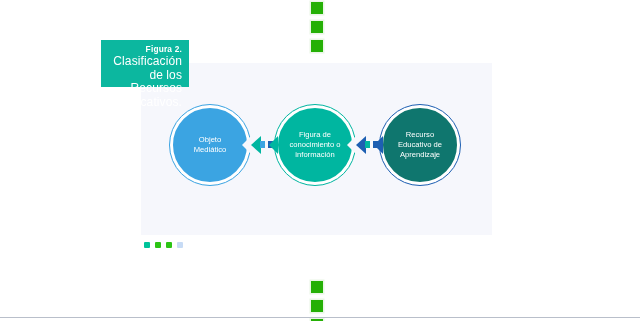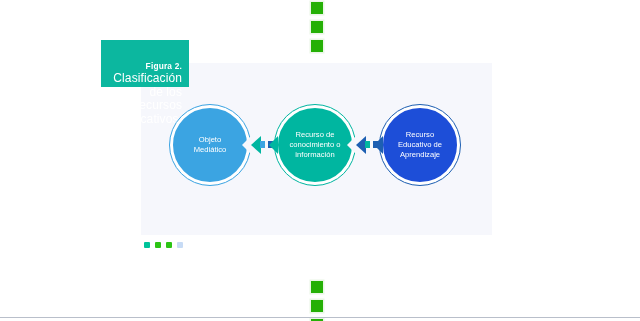--- a/index.html
+++ b/index.html
@@ -17,21 +17,21 @@
   .sq-col.bottom{left:311px;top:281px;gap:7px;}
   .gsq{width:12px;height:12px;background:#25b006;box-shadow:0 0 0 1.5px #eaf6e6;}
 
   
   .caption-box{
     position:absolute;left:101px;top:40px;
     width:88px;height:47px;
     background:#0cb79f;
     color:#ffffff;
     box-sizing:border-box;
-    padding:22px 7px 4px 5px;
+    padding:5px 7px 4px 5px;
     text-align:right;
     line-height:1.12;
     font-size:7.2px;
     letter-spacing:.1px;
   }
   .caption-title{font-weight:bold;font-size:8.3px;display:block;margin-bottom:1px;letter-spacing:.2px;}
   .caption-body{display:block;font-size:12px;}
 
   
   .panel{
@@ -64,21 +64,21 @@
   .node .ring{
     position:absolute;inset:-4px;
     border-radius:50%;
     border:1.3px solid currentColor;
     pointer-events:none;
   }
   .node-label{position:relative;z-index:2;}
 
   #node0{left:0px;background:#3ba4e2;color:#3ba4e2;}
   #node1{left:105px;background:#00b6a0;color:#00b6a0;}
-  #node2{left:210px;background:#1d4ed8;color:#1d5fb2;}
+  #node2{left:210px;background:#0f766e;color:#1d5fb2;}
   #node0 .node-label,#node1 .node-label,#node2 .node-label{color:#ffffff;}
 
   
   .notch{
     position:absolute;z-index:3;
     top:31px;
     width:0;height:0;
     border-top:9px solid transparent;
     border-bottom:9px solid transparent;
     border-right:9px solid #f6f7fc;
@@ -150,21 +150,21 @@
 
   <div class="arrowhead" id="ah1"></div>
   <div class="dashes" id="dashes-a">
     <span class="dash" style="background:#3ba4e2"></span>
     <span class="dash" style="background:#1d5fb2"></span>
   </div>
   <div class="feed" id="feed-a"></div>
 
   <div class="node" id="node1">
     <span class="ring"></span>
-    <span class="node-label">Recurso de conocimiento o información</span>
+    <span class="node-label">Figura de conocimiento o información</span>
   </div>
   <div class="notch" id="notch1"></div>
 
   <div class="arrowhead" id="ah2"></div>
   <div class="dashes" id="dashes-b">
     <span class="dash" style="background:#00b6a0"></span>
     <span class="dash" style="background:#1d5fb2"></span>
   </div>
   <div class="feed" id="feed-b"></div>
 

